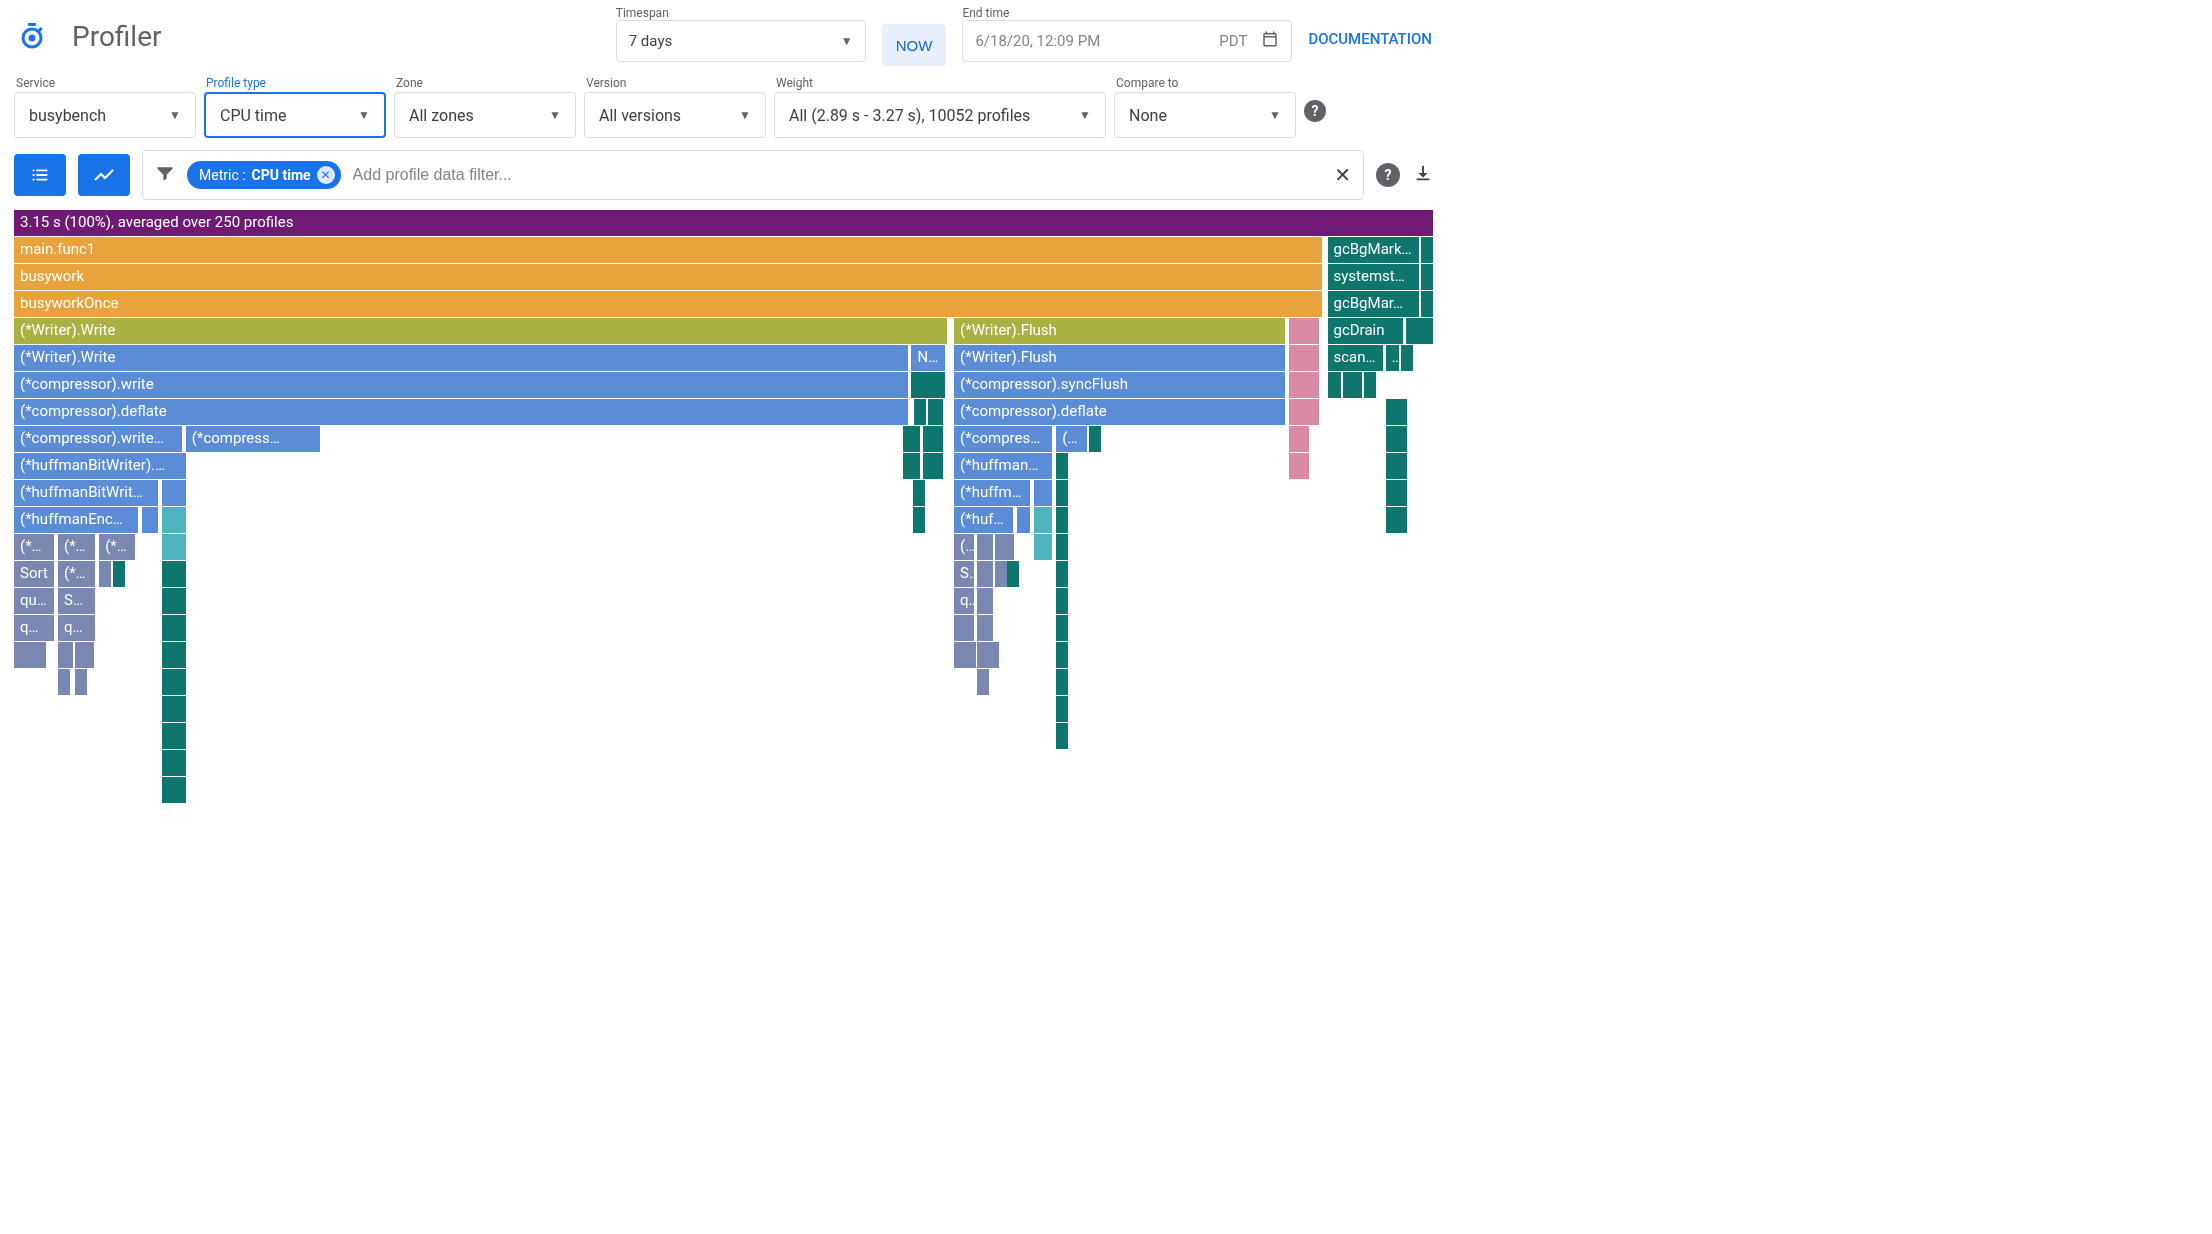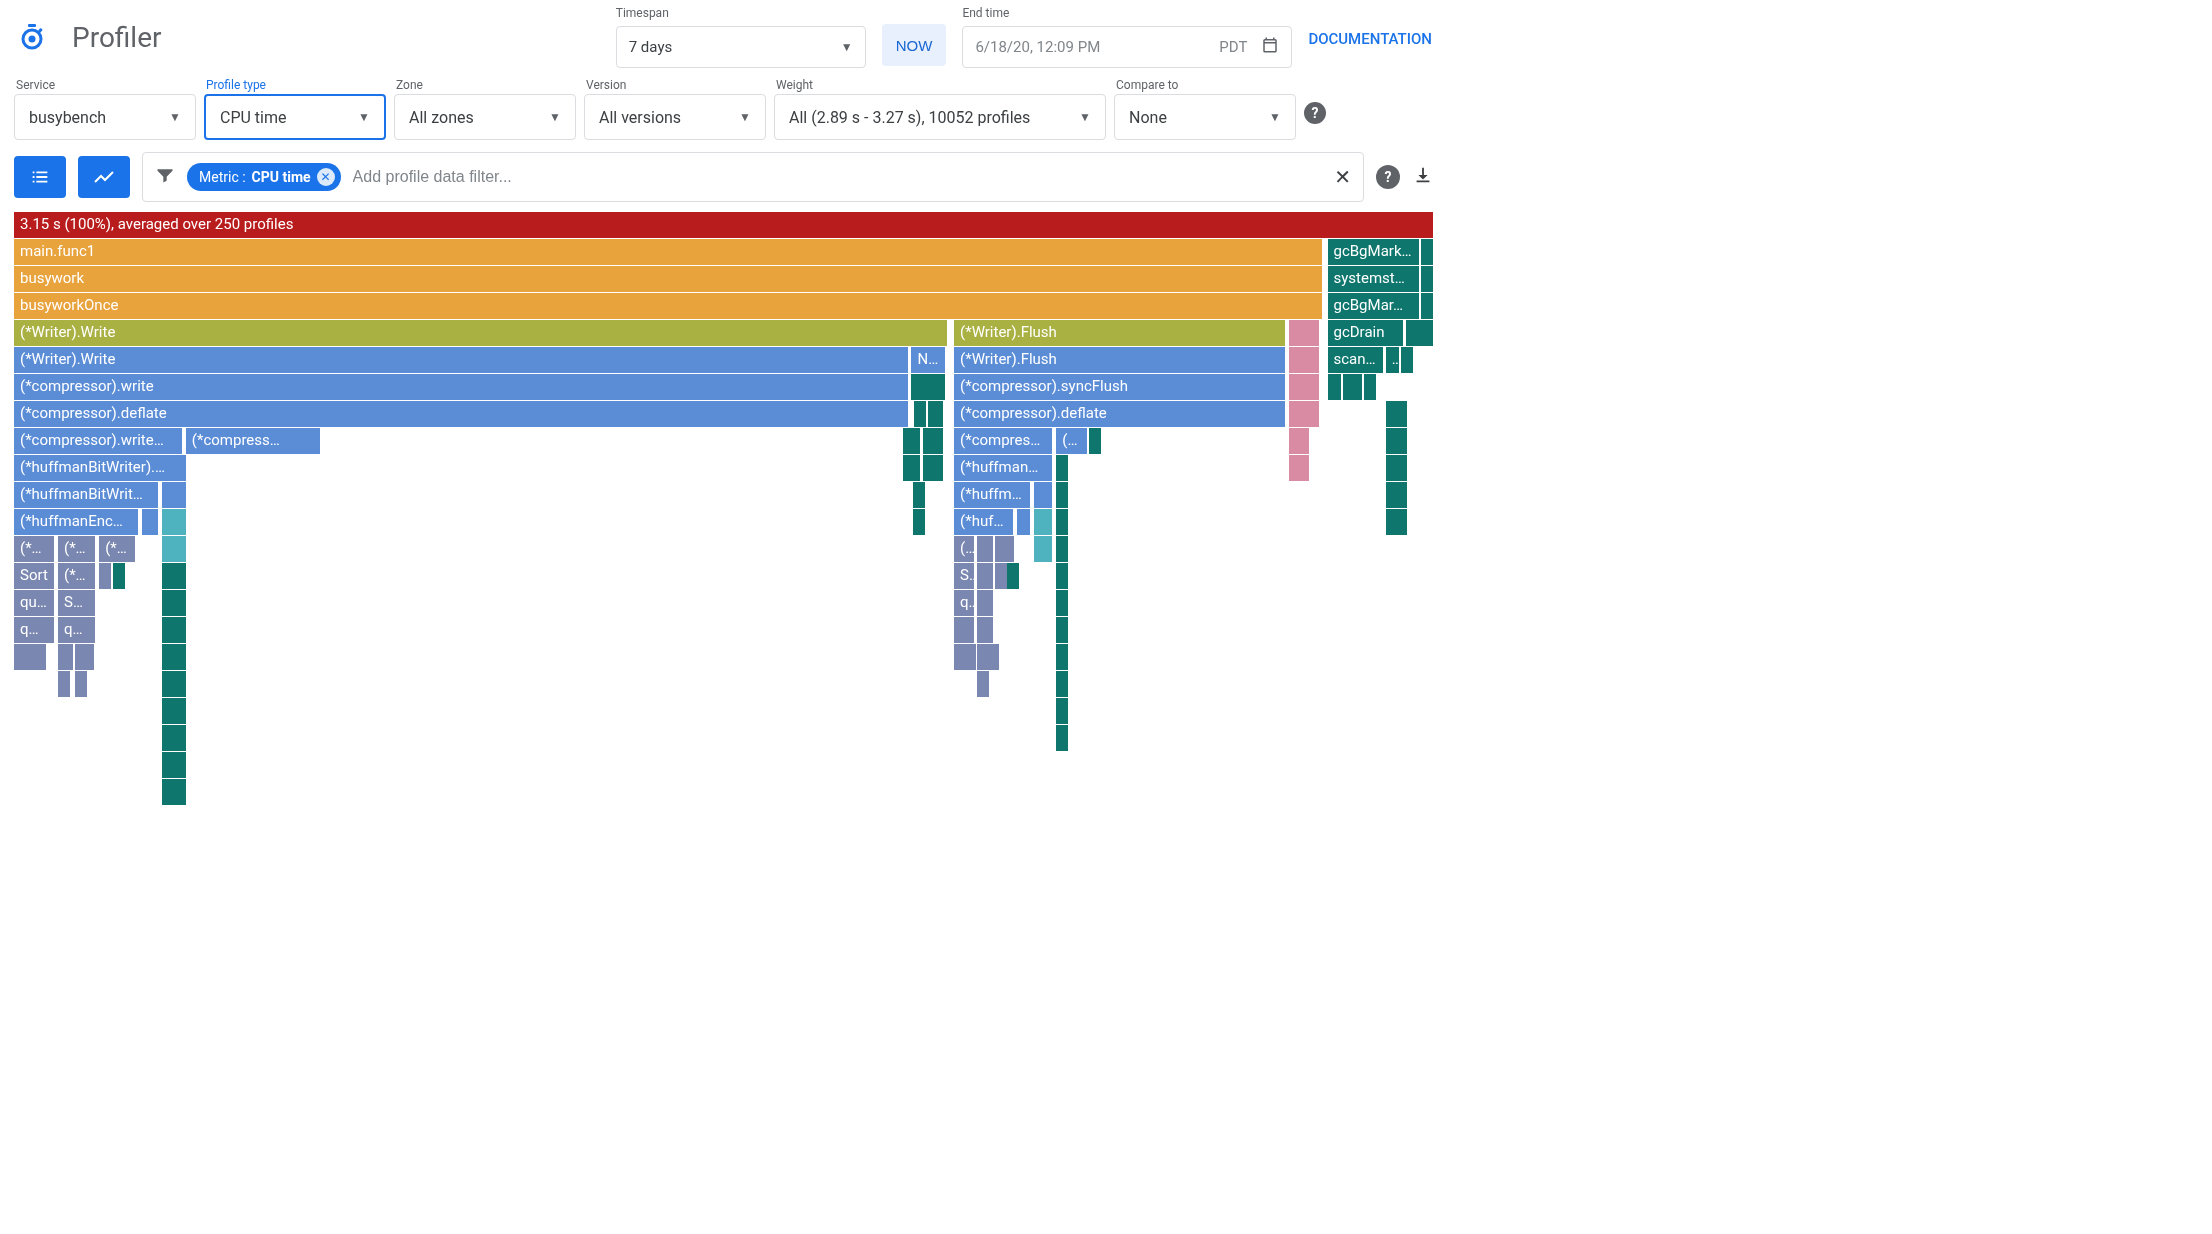--- a/index.html
+++ b/index.html
@@ -19,21 +19,21 @@
   .logo { width: 32px; height: 32px; display:flex; align-items:center; justify-content:center; }
   .header-title {
     font-size: 28px;
     color: #5f6368;
     font-weight: 400;
     margin-left: 8px;
   }
   .header-spacer { flex:1; }
   .top-control-group { display:flex; align-items:flex-start; gap:16px; margin-left:auto; }
   .control-stack { display:flex; flex-direction:column; }
-  .control-label { font-size: 12px; color: #5f6368; margin-bottom: 6px; }
+  .control-label { font-size: 12px; color: #5f6368; margin-bottom: 0; }
   .dropdown {
     border: 1px solid #dadce0;
     border-radius: 4px;
     height: 42px;
     display:flex;
     align-items:center;
     justify-content:space-between;
     padding: 0 12px;
     background:#fff;
     cursor:pointer;
@@ -175,21 +175,21 @@
     top:0; bottom:0;
     padding:3px 6px;
     color:#fff;
     font-size:15px;
     white-space:nowrap;
     overflow:hidden;
     text-overflow:ellipsis;
     border-right:1px solid #fff;
     cursor:pointer;
   }
-  .c-gray   { background:#b91c1c; }
+  .c-gray   { background:#701a75; }
   .c-orange { background:#e8a33d; }
   .c-olive  { background:#aab143; }
   .c-blue   { background:#5b8dd6; }
   .c-green  { background:#0f766e; }
   .c-pink   { background:#d98ba3; }
   .c-slate  { background:#7a87b0; }
   .c-teal   { background:#4fb3bf; }
 </style>
 </head>
 <body>

